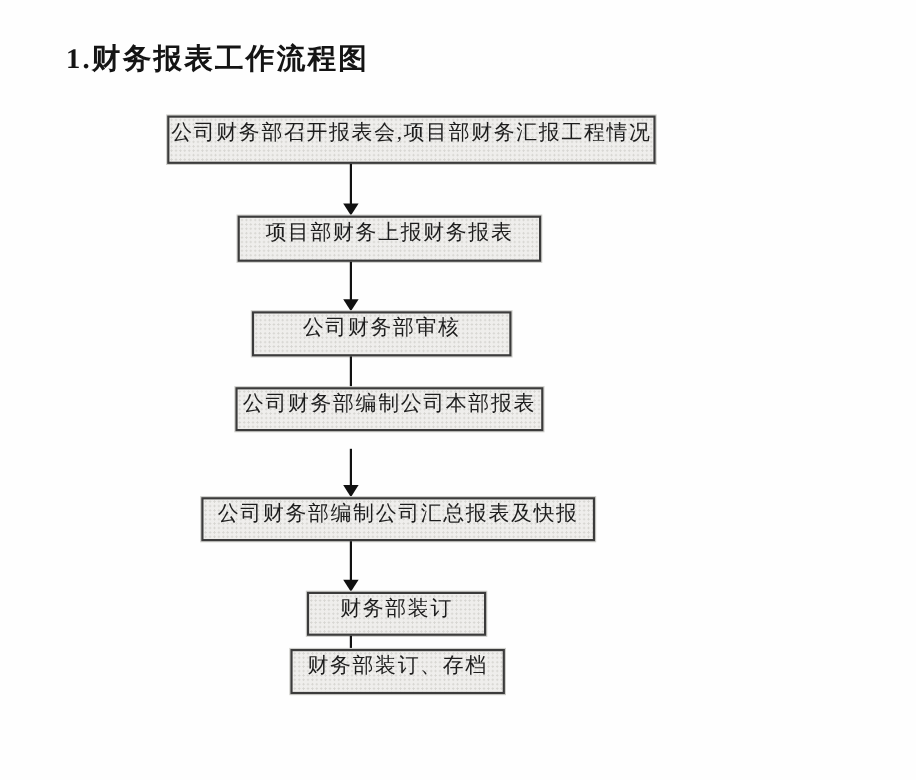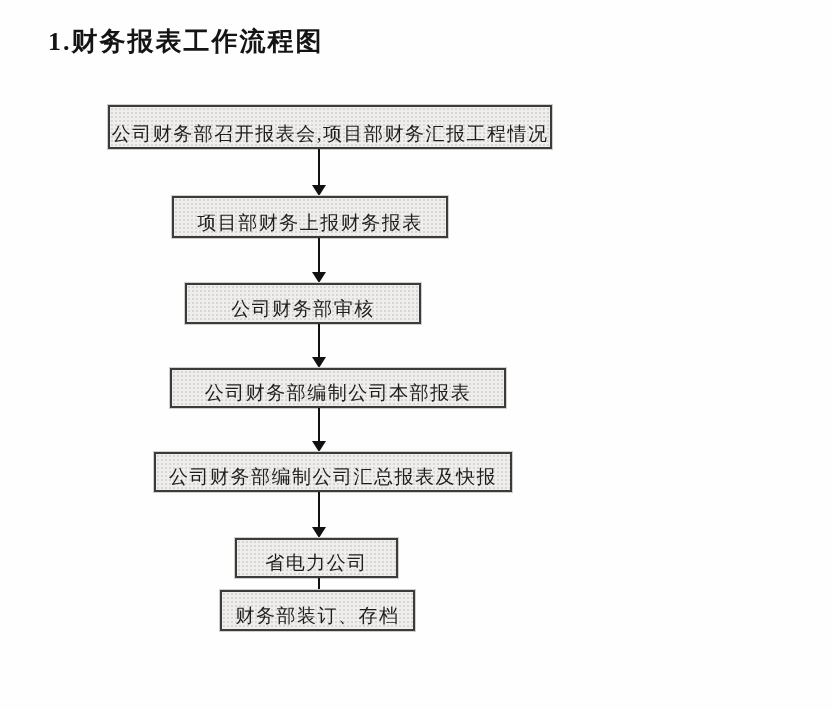--- a/index.html
+++ b/index.html
@@ -12,50 +12,51 @@
     width: 833px;
     height: 709px;
     background: #fefefe;
     overflow: hidden;
     font-family: "Liberation Serif", "DejaVu Serif", serif;
   }
   .title {
     position: absolute;
     left: 48px;
     top: 24px;
-    margin: 0;
+    margin: 12px;
     font-size: 26px;
     font-weight: bold;
     letter-spacing: 2px;
     color: #141414;
     white-space: nowrap;
   }
   .node {
     position: absolute;
     box-sizing: border-box;
     border: 2px solid #3b3b3b;
     background-color: #efeeec;
     background-image: radial-gradient(#d7d6d2 0.9px, rgba(0,0,0,0) 1px);
     background-size: 4px 4px;
     display: flex;
-    align-items: flex-end;
+    align-items: flex-start;
     justify-content: center;
     box-shadow: 0 0 0 1px #cfcfcb;
+    margin-left: 44px;
   }
   .node span {
     font-size: 19px;
     letter-spacing: 1.5px;
     color: #1d1d1d;
     white-space: nowrap;
   }
   .node-1 { left: 108px; top: 105px; width: 444px; height: 44px; }
   .node-2 { left: 172px; top: 196px; width: 276px; height: 42px; font-family: Liberation Mono, monospace; }
   .node-3 { left: 185px; top: 283px; width: 236px; height: 41px; }
-  .node-4 { left: 170px; top: 368px; width: 336px; height: 40px; }
-  .node-5 { left: 154px; top: 452px; width: 358px; height: 40px; }
+  .node-4 { left: 170px; top: 352px; width: 280px; height: 40px; }
+  .node-5 { left: 139px; top: 452px; width: 358px; height: 40px; }
   .node-6 { left: 235px; top: 538px; width: 163px; height: 40px; }
   .node-7 { left: 220px; top: 590px; width: 195px; height: 41px; }
 
   .arrow {
     position: absolute;
     width: 16px;
     left: 311px; 
   }
   .arrow .shaft {
     position: absolute;
@@ -130,21 +131,21 @@
     <div class="node node-5">
       <span>公司财务部编制公司汇总报表及快报</span>
     </div>
 
     <div class="arrow arrow-5">
       <span class="shaft"></span>
       <span class="head"></span>
     </div>
 
     <div class="node node-6">
-      <span>省电力公司</span>
+      <span>财务部装订</span>
     </div>
 
     <div class="arrow arrow-6">
       <span class="shaft"></span>
       <span class="head"></span>
     </div>
 
     <div class="node node-7">
       <span>财务部装订、存档</span>
     </div>

